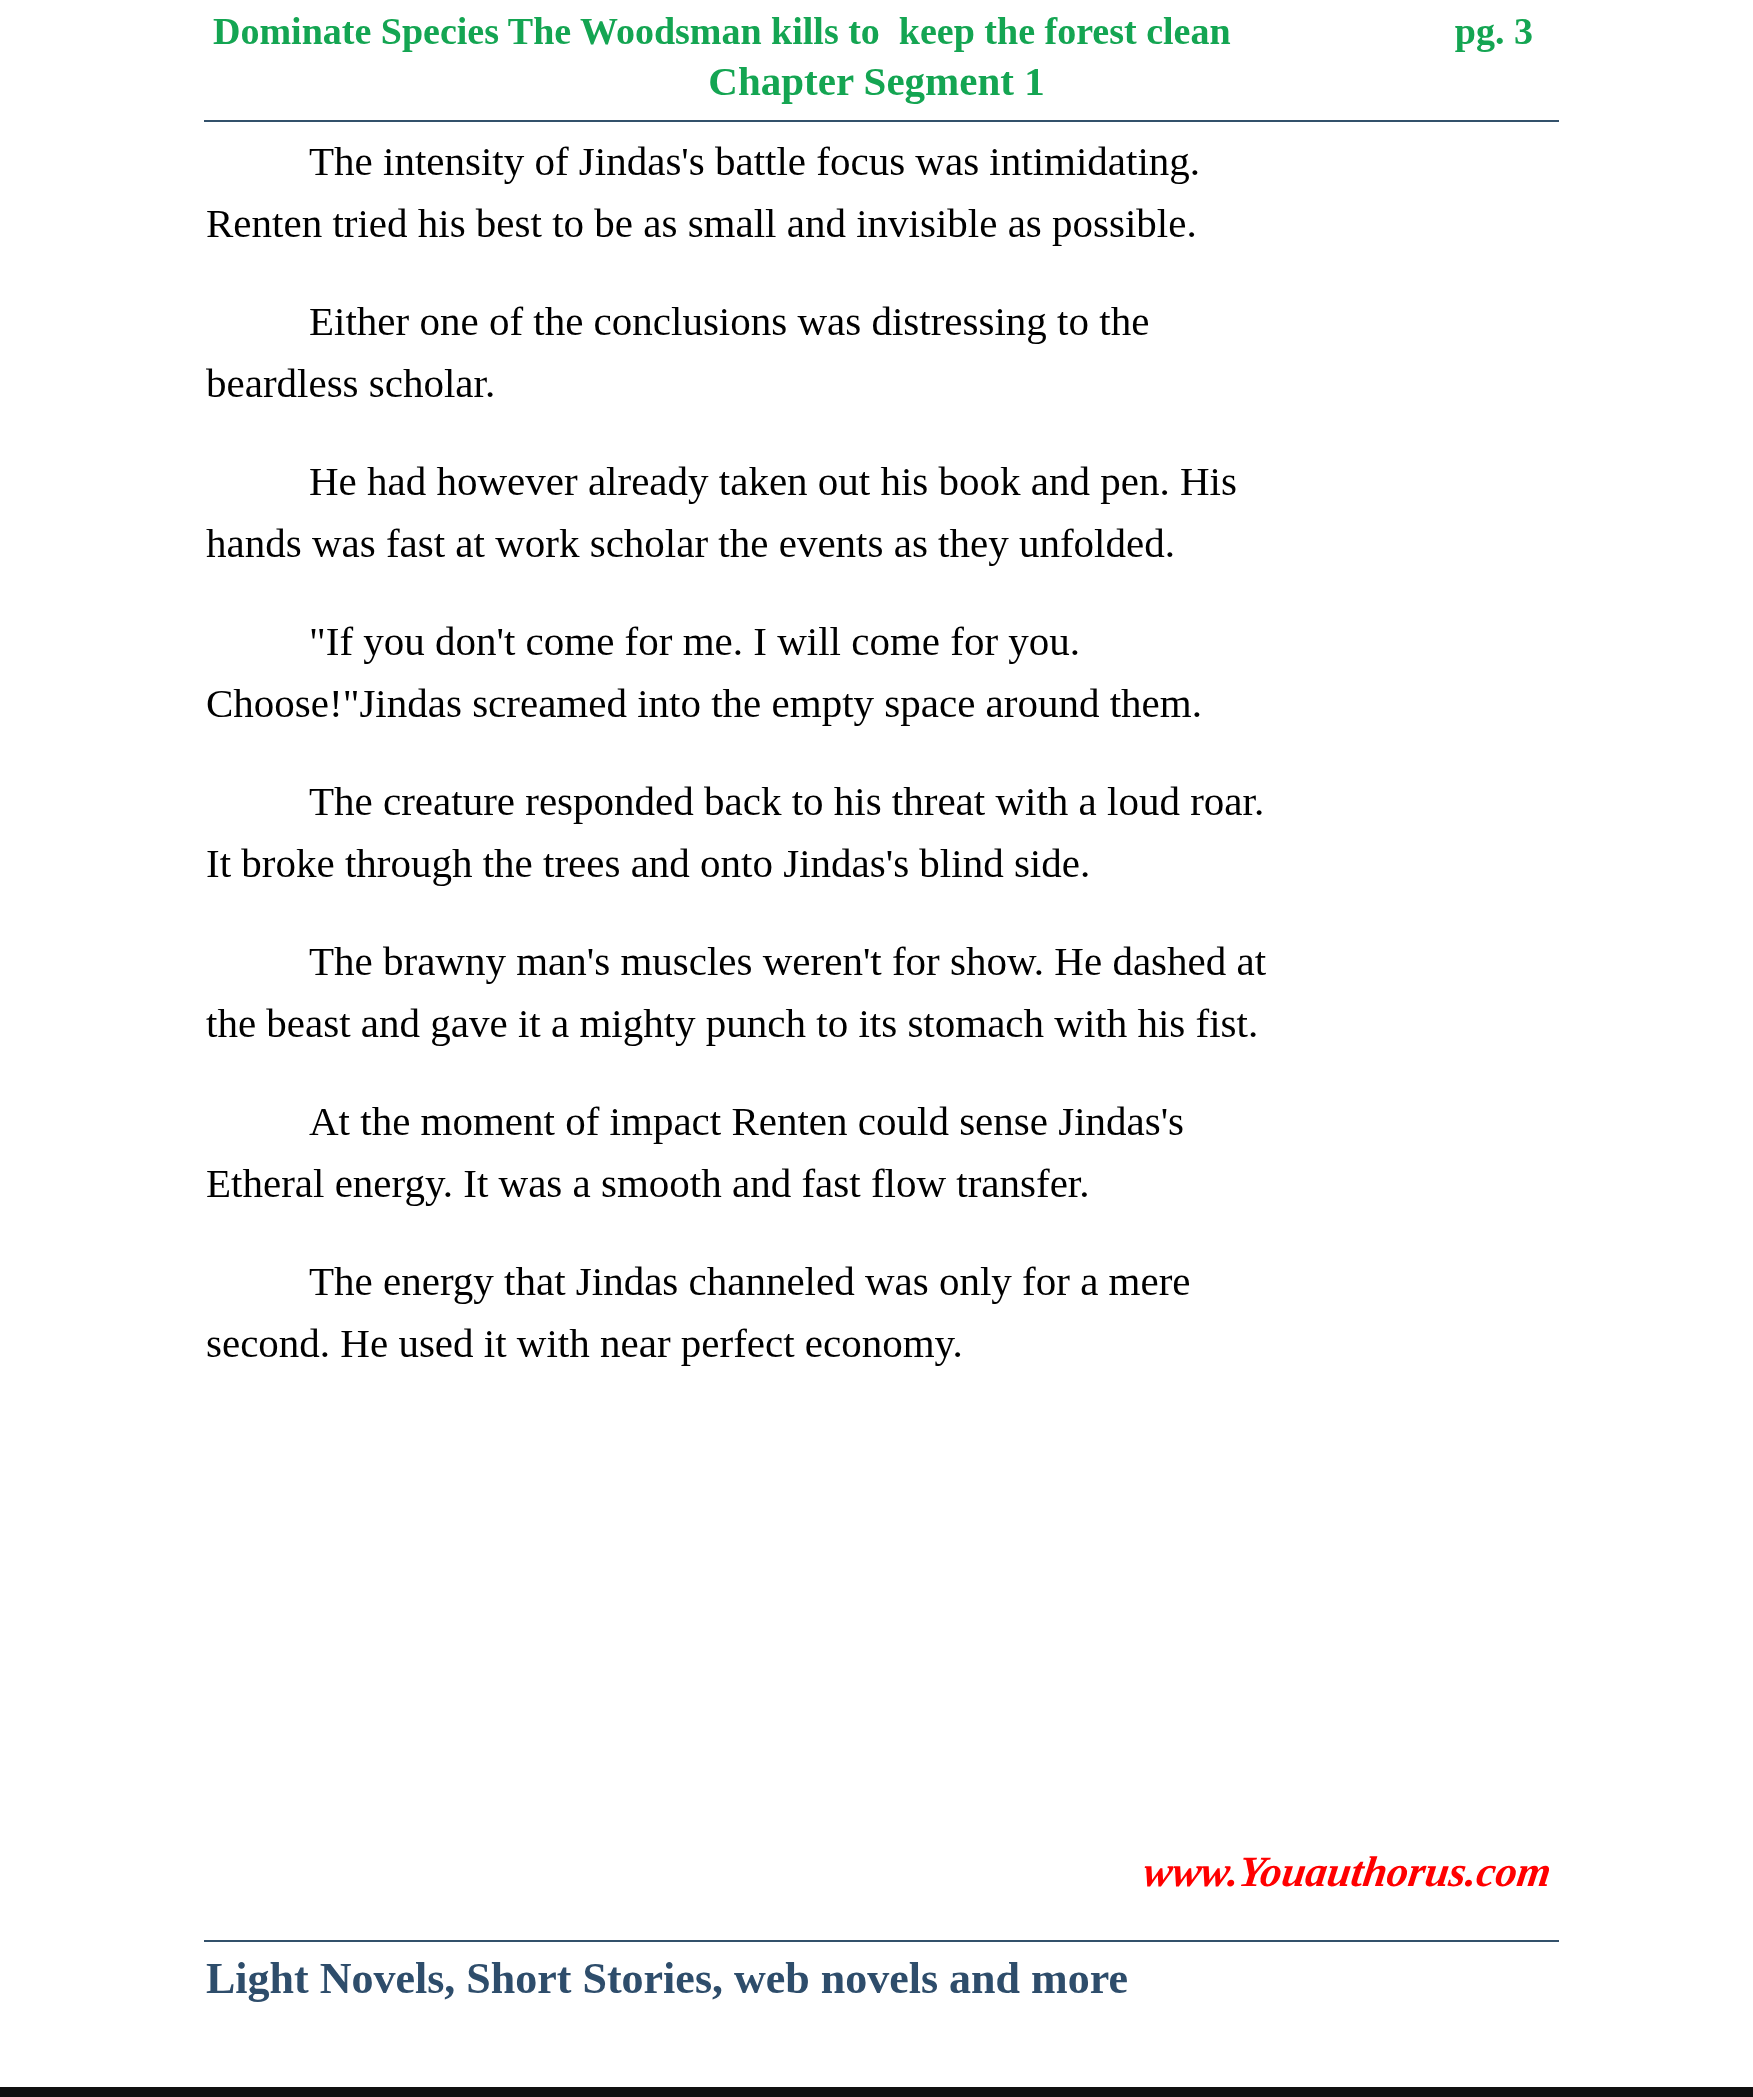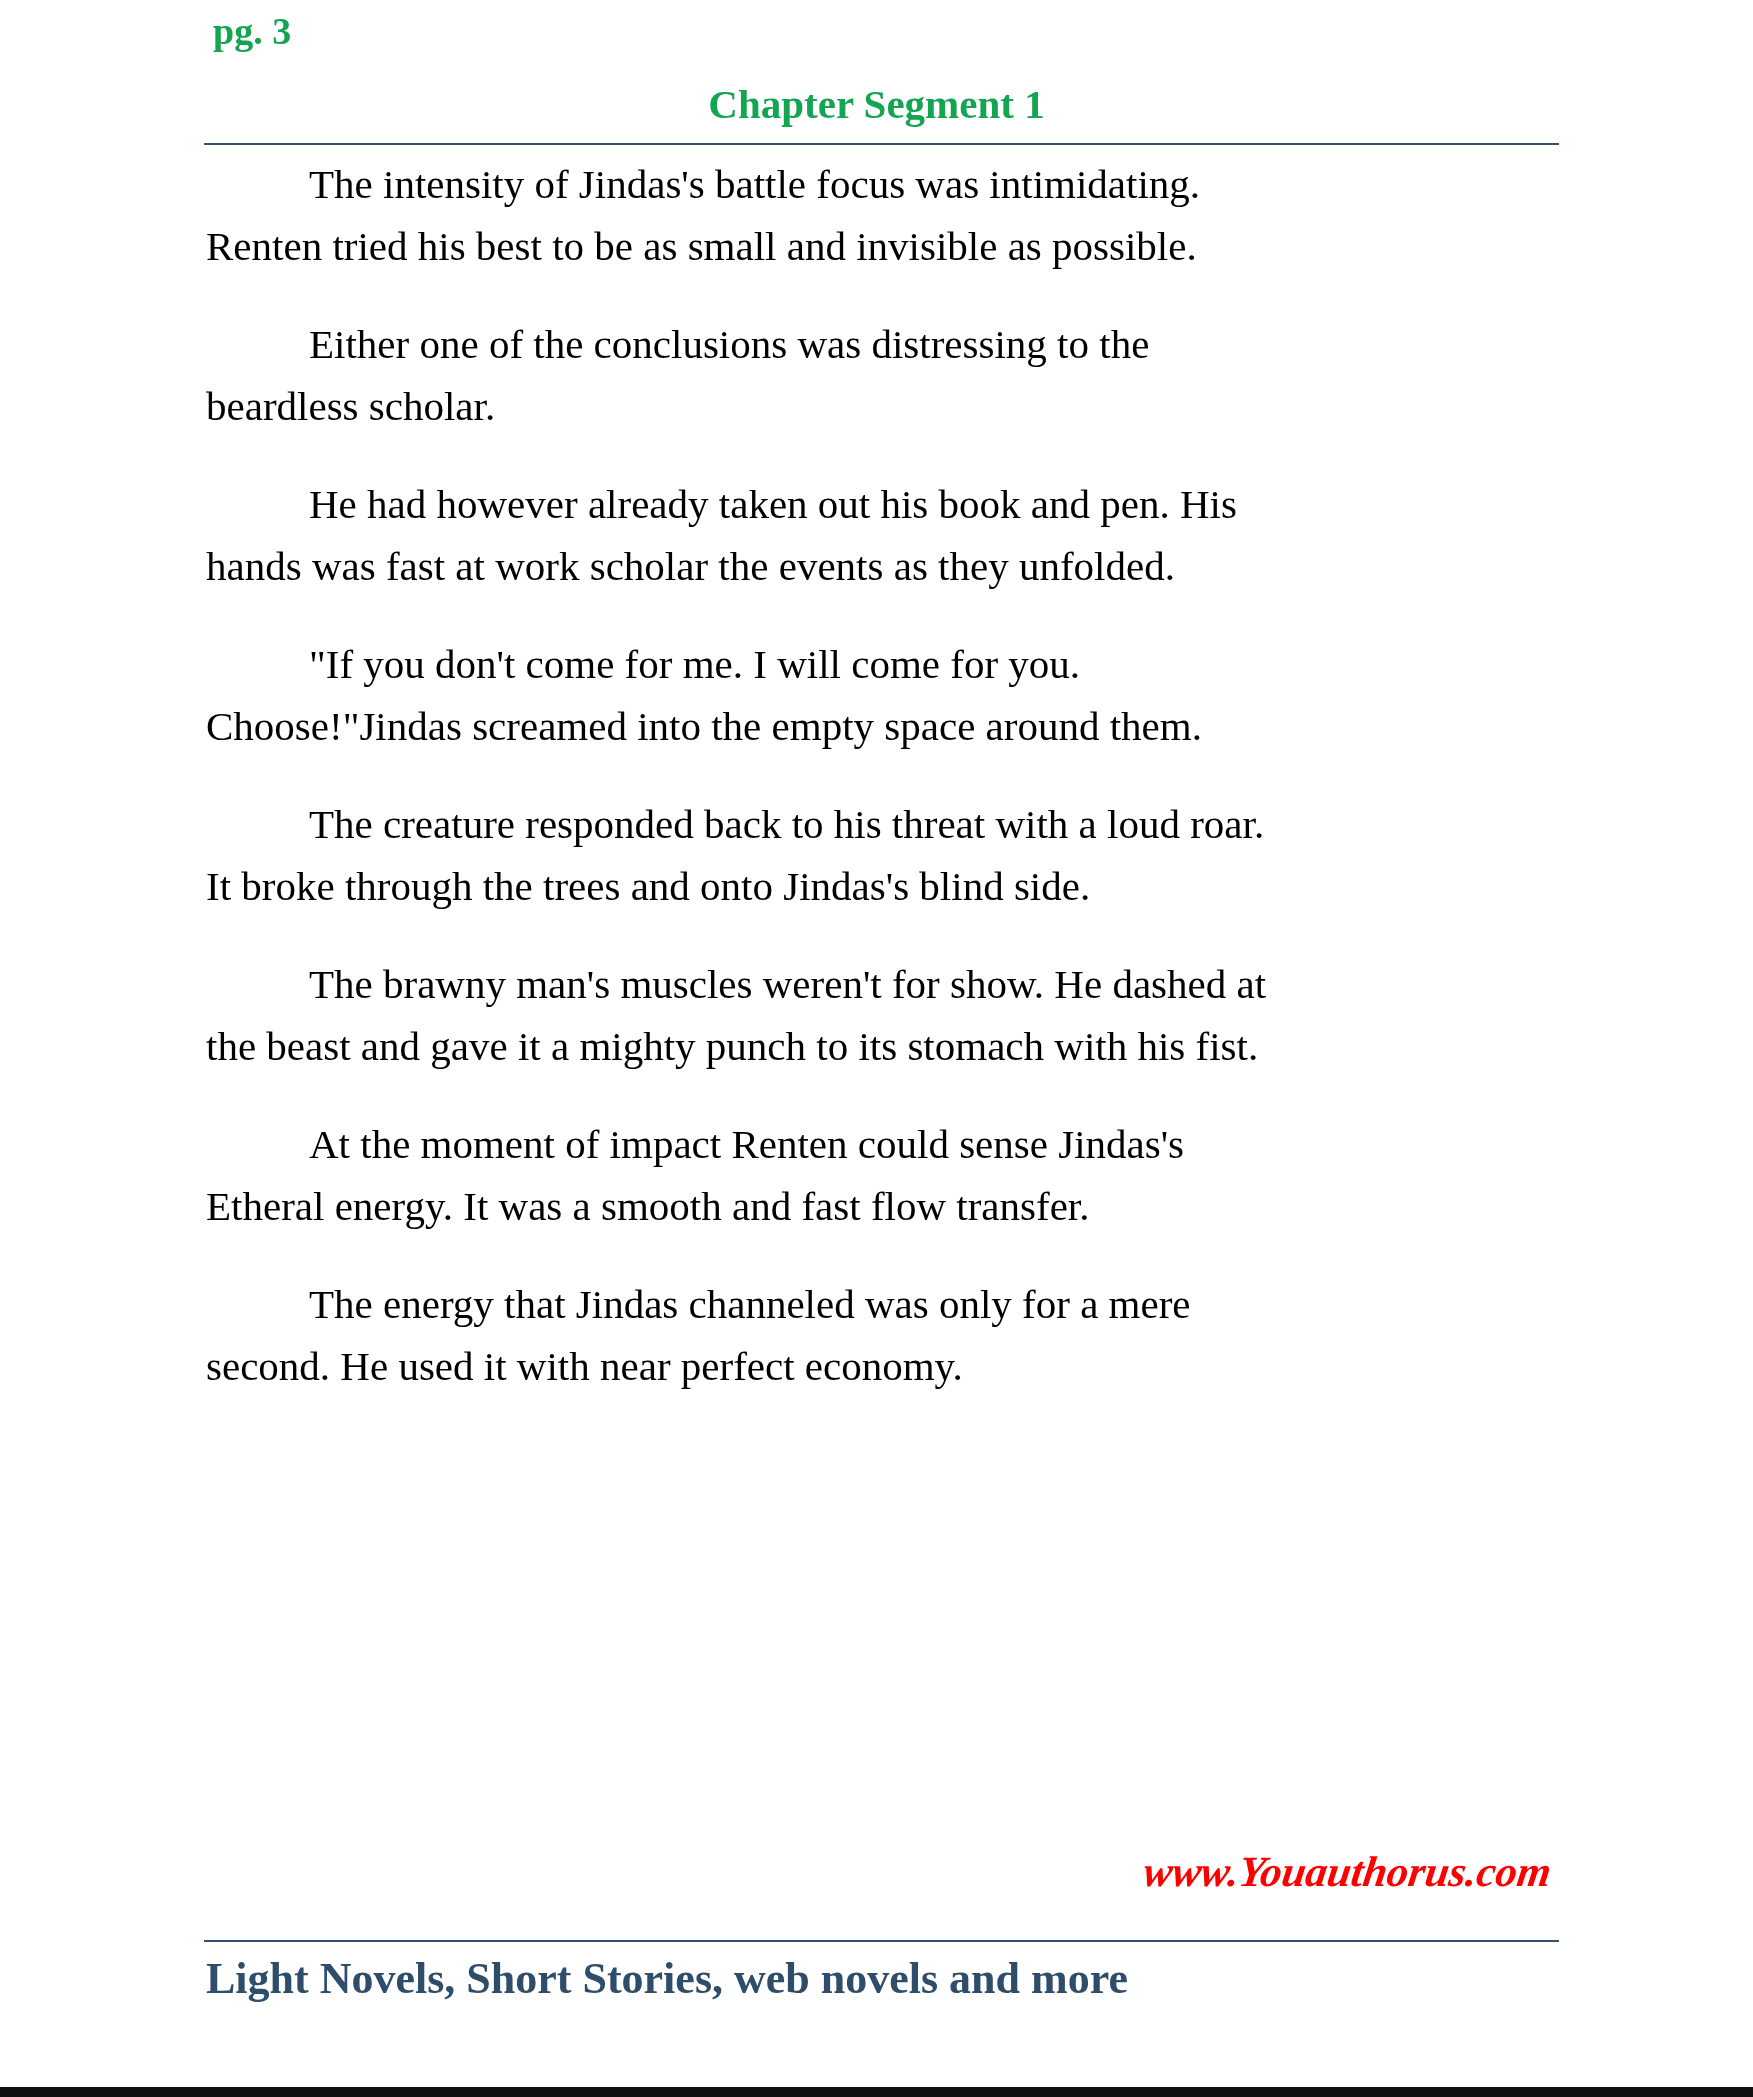--- a/index.html
+++ b/index.html
@@ -20,21 +20,21 @@
     font-size: 38px;
     line-height: 49px;
     white-space: pre-wrap;
   }
   .chapter-heading {
     text-align: center;
     color: #14A552;
     font-weight: bold;
     font-size: 41px;
     line-height: 49px;
-    margin-top: 24px;
+    margin-top: 1px;
   }
   .header-rule {
     border: none;
     border-top: 2.7px solid #33516B;
     margin: 13.7px 194px 0 204px;
   }
   .content {
     margin: 8.2px 165px 0 206px;
     color: #000000;
   }
@@ -79,20 +79,21 @@
     bottom: 0;
     width: 100%;
     height: 10.3px;
     background: #101010;
   }
 </style>
 </head>
 <body>
 
 <div class="header-row">
+  <span>Dominate Species The Woodsman kills to  keep the forest clean</span>
   <span>pg. 3</span>
 </div>
 
 <div class="chapter-heading">Chapter Segment 1</div>
 
 <hr class="header-rule">
 
 <div class="content">
   <p>The intensity of Jindas's battle focus was intimidating.
 Renten tried his best to be as small and invisible as possible.</p>

